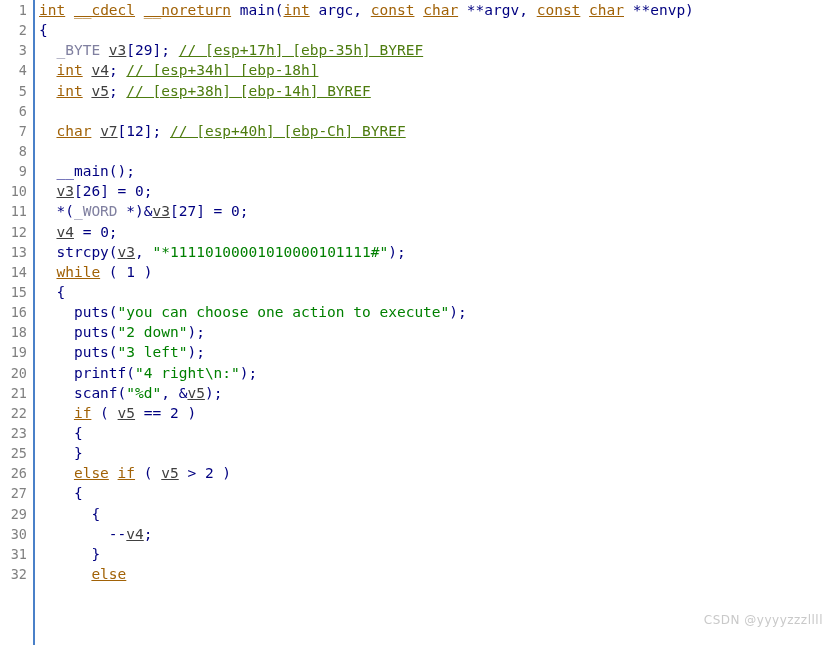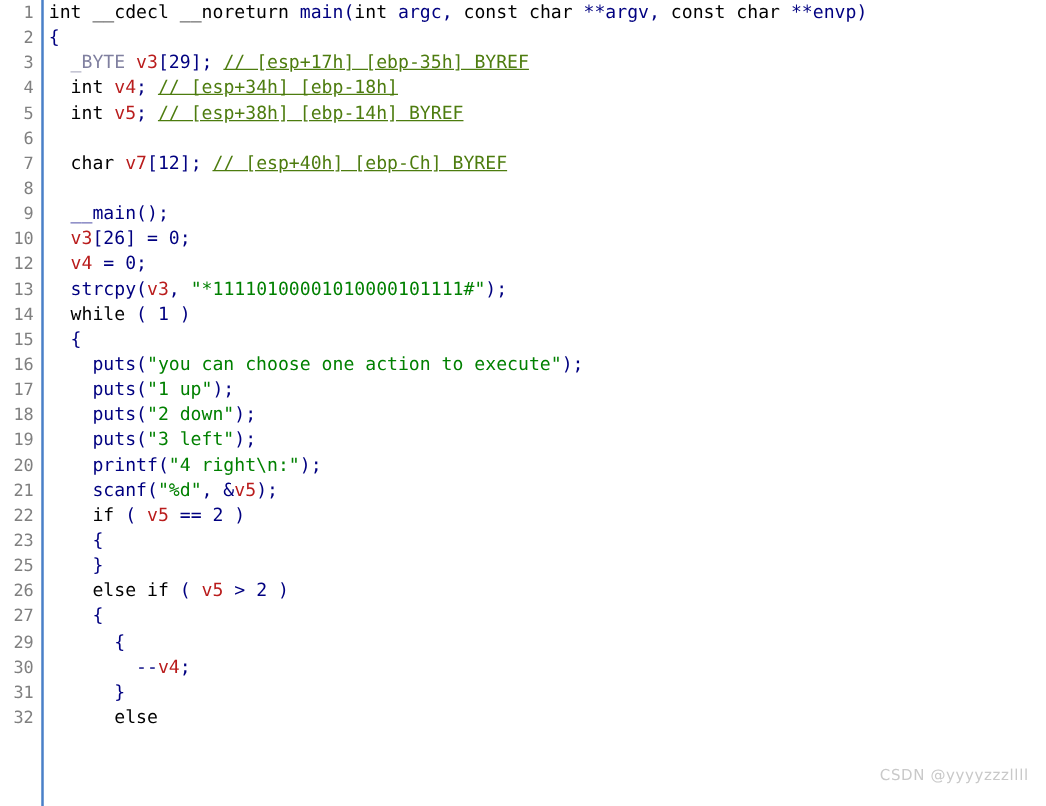--- a/index.html
+++ b/index.html
@@ -73,24 +73,24 @@
     position: absolute;
     left: 39px;
     top: 0;
     height: 20.15px;
     white-space: pre;
     letter-spacing: 0px;
   }
 
   
   .t-plain   { color: #000080; }           
-  .t-kw      { color: #000000; }
+  .t-kw      { color: #a16207; text-decoration: underline; }
   .t-macro   { color: #8080a0; }           
   .t-fn      { color: #000080; }           
-  .t-var     { color: #b91c1c; }           
+  .t-var     { color: #404040; text-decoration: underline; }           
   .t-str     { color: #008000; }           
   .t-cmt     { color: #4d7c0f; text-decoration: underline; }
 
   
   .watermark {
     position: absolute;
     right: 14px;
     bottom: 18px;
     color: #c9c9c9;
     font-size: 12px;
@@ -111,26 +111,26 @@
       <div class="row"><span class="ln">1</span><span class="code"><span class="t-kw">int</span><span class="t-plain"> </span><span class="t-kw">__cdecl</span><span class="t-plain"> </span><span class="t-kw">__noreturn</span><span class="t-plain"> </span><span class="t-fn">main</span><span class="t-plain">(</span><span class="t-kw">int</span><span class="t-plain"> argc, </span><span class="t-kw">const</span><span class="t-plain"> </span><span class="t-kw">char</span><span class="t-plain"> **argv, </span><span class="t-kw">const</span><span class="t-plain"> </span><span class="t-kw">char</span><span class="t-plain"> **envp)</span></span></div>
       <div class="row"><span class="ln">2</span><span class="code"><span class="t-plain">{</span></span></div>
       <div class="row"><span class="ln">3</span><span class="code"><span class="t-plain">  </span><span class="t-macro">_BYTE</span><span class="t-plain"> </span><span class="t-var">v3</span><span class="t-plain">[29]; </span><span class="t-cmt">// [esp+17h] [ebp-35h] BYREF</span></span></div>
       <div class="row"><span class="ln">4</span><span class="code"><span class="t-plain">  </span><span class="t-kw">int</span><span class="t-plain"> </span><span class="t-var">v4</span><span class="t-plain">; </span><span class="t-cmt">// [esp+34h] [ebp-18h]</span></span></div>
       <div class="row"><span class="ln">5</span><span class="code"><span class="t-plain">  </span><span class="t-kw">int</span><span class="t-plain"> </span><span class="t-var">v5</span><span class="t-plain">; </span><span class="t-cmt">// [esp+38h] [ebp-14h] BYREF</span></span></div>
       <div class="row"><span class="ln">6</span></div>
       <div class="row"><span class="ln">7</span><span class="code"><span class="t-plain">  </span><span class="t-kw">char</span><span class="t-plain"> </span><span class="t-var">v7</span><span class="t-plain">[12]; </span><span class="t-cmt">// [esp+40h] [ebp-Ch] BYREF</span></span></div>
       <div class="row"><span class="ln">8</span><span class="code"></span></div>
       <div class="row"><span class="ln">9</span><span class="code"><span class="t-plain">  </span><span class="t-fn">__main</span><span class="t-plain">();</span></span></div>
       <div class="row"><span class="ln">10</span><span class="code"><span class="t-plain">  </span><span class="t-var">v3</span><span class="t-plain">[26] = 0;</span></span></div>
+      <div class="row"><span class="ln">11</span><span class="code"><span class="t-plain">  *(</span><span class="t-macro">_WORD</span><span class="t-plain"> *)&amp;</span><span class="t-var">v3</span><span class="t-plain">[27] = 0;</span></span></div>
       <div class="row"><span class="ln">12</span><span class="code"><span class="t-plain">  </span><span class="t-var">v4</span><span class="t-plain"> = 0;</span></span></div>
       <div class="row"><span class="ln">13</span><span class="code"><span class="t-plain">  </span><span class="t-fn">strcpy</span><span class="t-plain">(</span><span class="t-var">v3</span><span class="t-plain">, </span><span class="t-str">"*11110100001010000101111#"</span><span class="t-plain">);</span></span></div>
       <div class="row"><span class="ln">14</span><span class="code"><span class="t-plain">  </span><span class="t-kw">while</span><span class="t-plain"> ( 1 )</span></span></div>
       <div class="row"><span class="ln">15</span><span class="code"><span class="t-plain">  {</span></span></div>
       <div class="row"><span class="ln">16</span><span class="code"><span class="t-plain">    </span><span class="t-fn">puts</span><span class="t-plain">(</span><span class="t-str">"you can choose one action to execute"</span><span class="t-plain">);</span></span></div>
-      <div class="row"><span class="ln">17</span><span class="code"><span class="t-plain">    </span><span class="t-fn">puts</span><span class="t-plain">(</span><span class="t-str">"1 up"</span><span class="t-plain">);</span></span></div>
       <div class="row"><span class="ln">18</span><span class="code"><span class="t-plain">    </span><span class="t-fn">puts</span><span class="t-plain">(</span><span class="t-str">"2 down"</span><span class="t-plain">);</span></span></div>
       <div class="row"><span class="ln">19</span><span class="code"><span class="t-plain">    </span><span class="t-fn">puts</span><span class="t-plain">(</span><span class="t-str">"3 left"</span><span class="t-plain">);</span></span></div>
       <div class="row"><span class="ln">20</span><span class="code"><span class="t-plain">    </span><span class="t-fn">printf</span><span class="t-plain">(</span><span class="t-str">"4 right\n:"</span><span class="t-plain">);</span></span></div>
       <div class="row"><span class="ln">21</span><span class="code"><span class="t-plain">    </span><span class="t-fn">scanf</span><span class="t-plain">(</span><span class="t-str">"%d"</span><span class="t-plain">, &amp;</span><span class="t-var">v5</span><span class="t-plain">);</span></span></div>
       <div class="row"><span class="ln">22</span><span class="code"><span class="t-plain">    </span><span class="t-kw">if</span><span class="t-plain"> ( </span><span class="t-var">v5</span><span class="t-plain"> == 2 )</span></span></div>
       <div class="row"><span class="ln">23</span><span class="code"><span class="t-plain">    {</span></span></div>
       <div class="row"><span class="ln">25</span><span class="code"><span class="t-plain">    }</span></span></div>
       <div class="row"><span class="ln">26</span><span class="code"><span class="t-plain">    </span><span class="t-kw">else</span><span class="t-plain"> </span><span class="t-kw">if</span><span class="t-plain"> ( </span><span class="t-var">v5</span><span class="t-plain"> &gt; 2 )</span></span></div>
       <div class="row"><span class="ln">27</span><span class="code"><span class="t-plain">    {</span></span></div>
       <div class="row"><span class="ln">29</span><span class="code"><span class="t-plain">      {</span></span></div>

